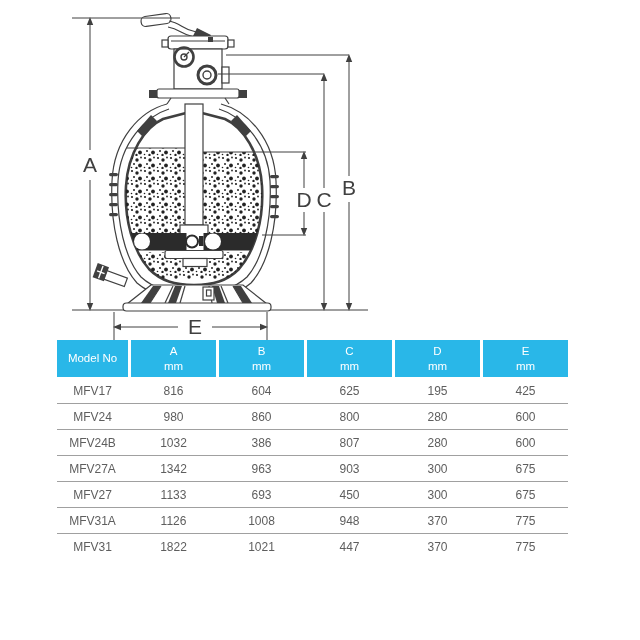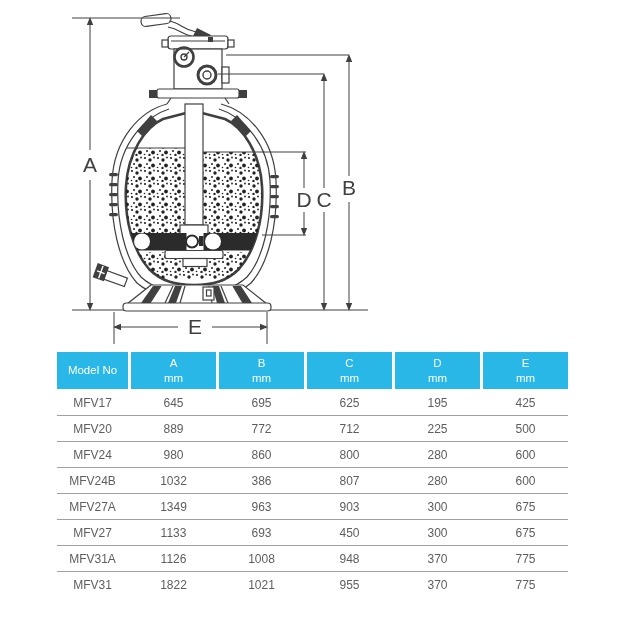--- a/index.html
+++ b/index.html
@@ -5,21 +5,21 @@
   :root{
     --header-bg:#29b7e8; --header-text:#ffffff; --line-art:#404040;
     --row-line:#a0a0a0; --cell-text:#5e5e5e; --band:#2b2b2b;
   }
   html,body{margin:0;padding:0;background:#fff;}
   .canvas{position:relative;width:640px;height:640px;background:#fff;overflow:hidden;
           font-family:"Liberation Sans",sans-serif;}
   svg text{font-family:"Liberation Sans",sans-serif;}
 
   
-  .tbl{position:absolute;left:57px;top:352px;width:511px;}
+  .tbl{position:absolute;left:57px;top:340px;width:511px;}
   .thead{display:flex;gap:3px;height:37px;}
   .hcell{background:var(--header-bg);color:var(--header-text);
          display:flex;flex-direction:column;justify-content:center;align-items:center;
          font-size:11.5px;line-height:1.3;flex:1;}
   .hcell.model{flex:0 0 71px;}
   .hcell .unit:empty{display:none;}
   .tbody{margin-top:1px;}
   .row{display:flex;gap:3px;height:25px;align-items:center;
        border-bottom:1.5px solid var(--row-line);
        color:var(--cell-text);font-size:12px;}
@@ -223,53 +223,45 @@
         <span class="unit">mm</span>
       </div>
       <div class="hcell">
         <span>E</span>
         <span class="unit">mm</span>
       </div>
     </div>
     <div class="tbody">
       <div class="row">
           <div class="cell model">MFV17</div>
-          <div class="cell">645</div>
-          <div class="cell">695</div>
+          <div class="cell">816</div>
+          <div class="cell">604</div>
           <div class="cell">625</div>
           <div class="cell">195</div>
           <div class="cell">425</div>
-        </div>
-      <div class="row">
-          <div class="cell model">MFV20</div>
-          <div class="cell">889</div>
-          <div class="cell">772</div>
-          <div class="cell">712</div>
-          <div class="cell">225</div>
-          <div class="cell">500</div>
         </div>
       <div class="row">
           <div class="cell model">MFV24</div>
           <div class="cell">980</div>
           <div class="cell">860</div>
           <div class="cell">800</div>
           <div class="cell">280</div>
           <div class="cell">600</div>
         </div>
       <div class="row">
           <div class="cell model">MFV24B</div>
           <div class="cell">1032</div>
           <div class="cell">386</div>
           <div class="cell">807</div>
           <div class="cell">280</div>
           <div class="cell">600</div>
         </div>
       <div class="row">
           <div class="cell model">MFV27A</div>
-          <div class="cell">1349</div>
+          <div class="cell">1342</div>
           <div class="cell">963</div>
           <div class="cell">903</div>
           <div class="cell">300</div>
           <div class="cell">675</div>
         </div>
       <div class="row">
           <div class="cell model">MFV27</div>
           <div class="cell">1133</div>
           <div class="cell">693</div>
           <div class="cell">450</div>
@@ -281,19 +273,19 @@
           <div class="cell">1126</div>
           <div class="cell">1008</div>
           <div class="cell">948</div>
           <div class="cell">370</div>
           <div class="cell">775</div>
         </div>
       <div class="row">
           <div class="cell model">MFV31</div>
           <div class="cell">1822</div>
           <div class="cell">1021</div>
-          <div class="cell">955</div>
+          <div class="cell">447</div>
           <div class="cell">370</div>
           <div class="cell">775</div>
         </div>
     </div>
   </div>
 </div>
 
 </body></html>

